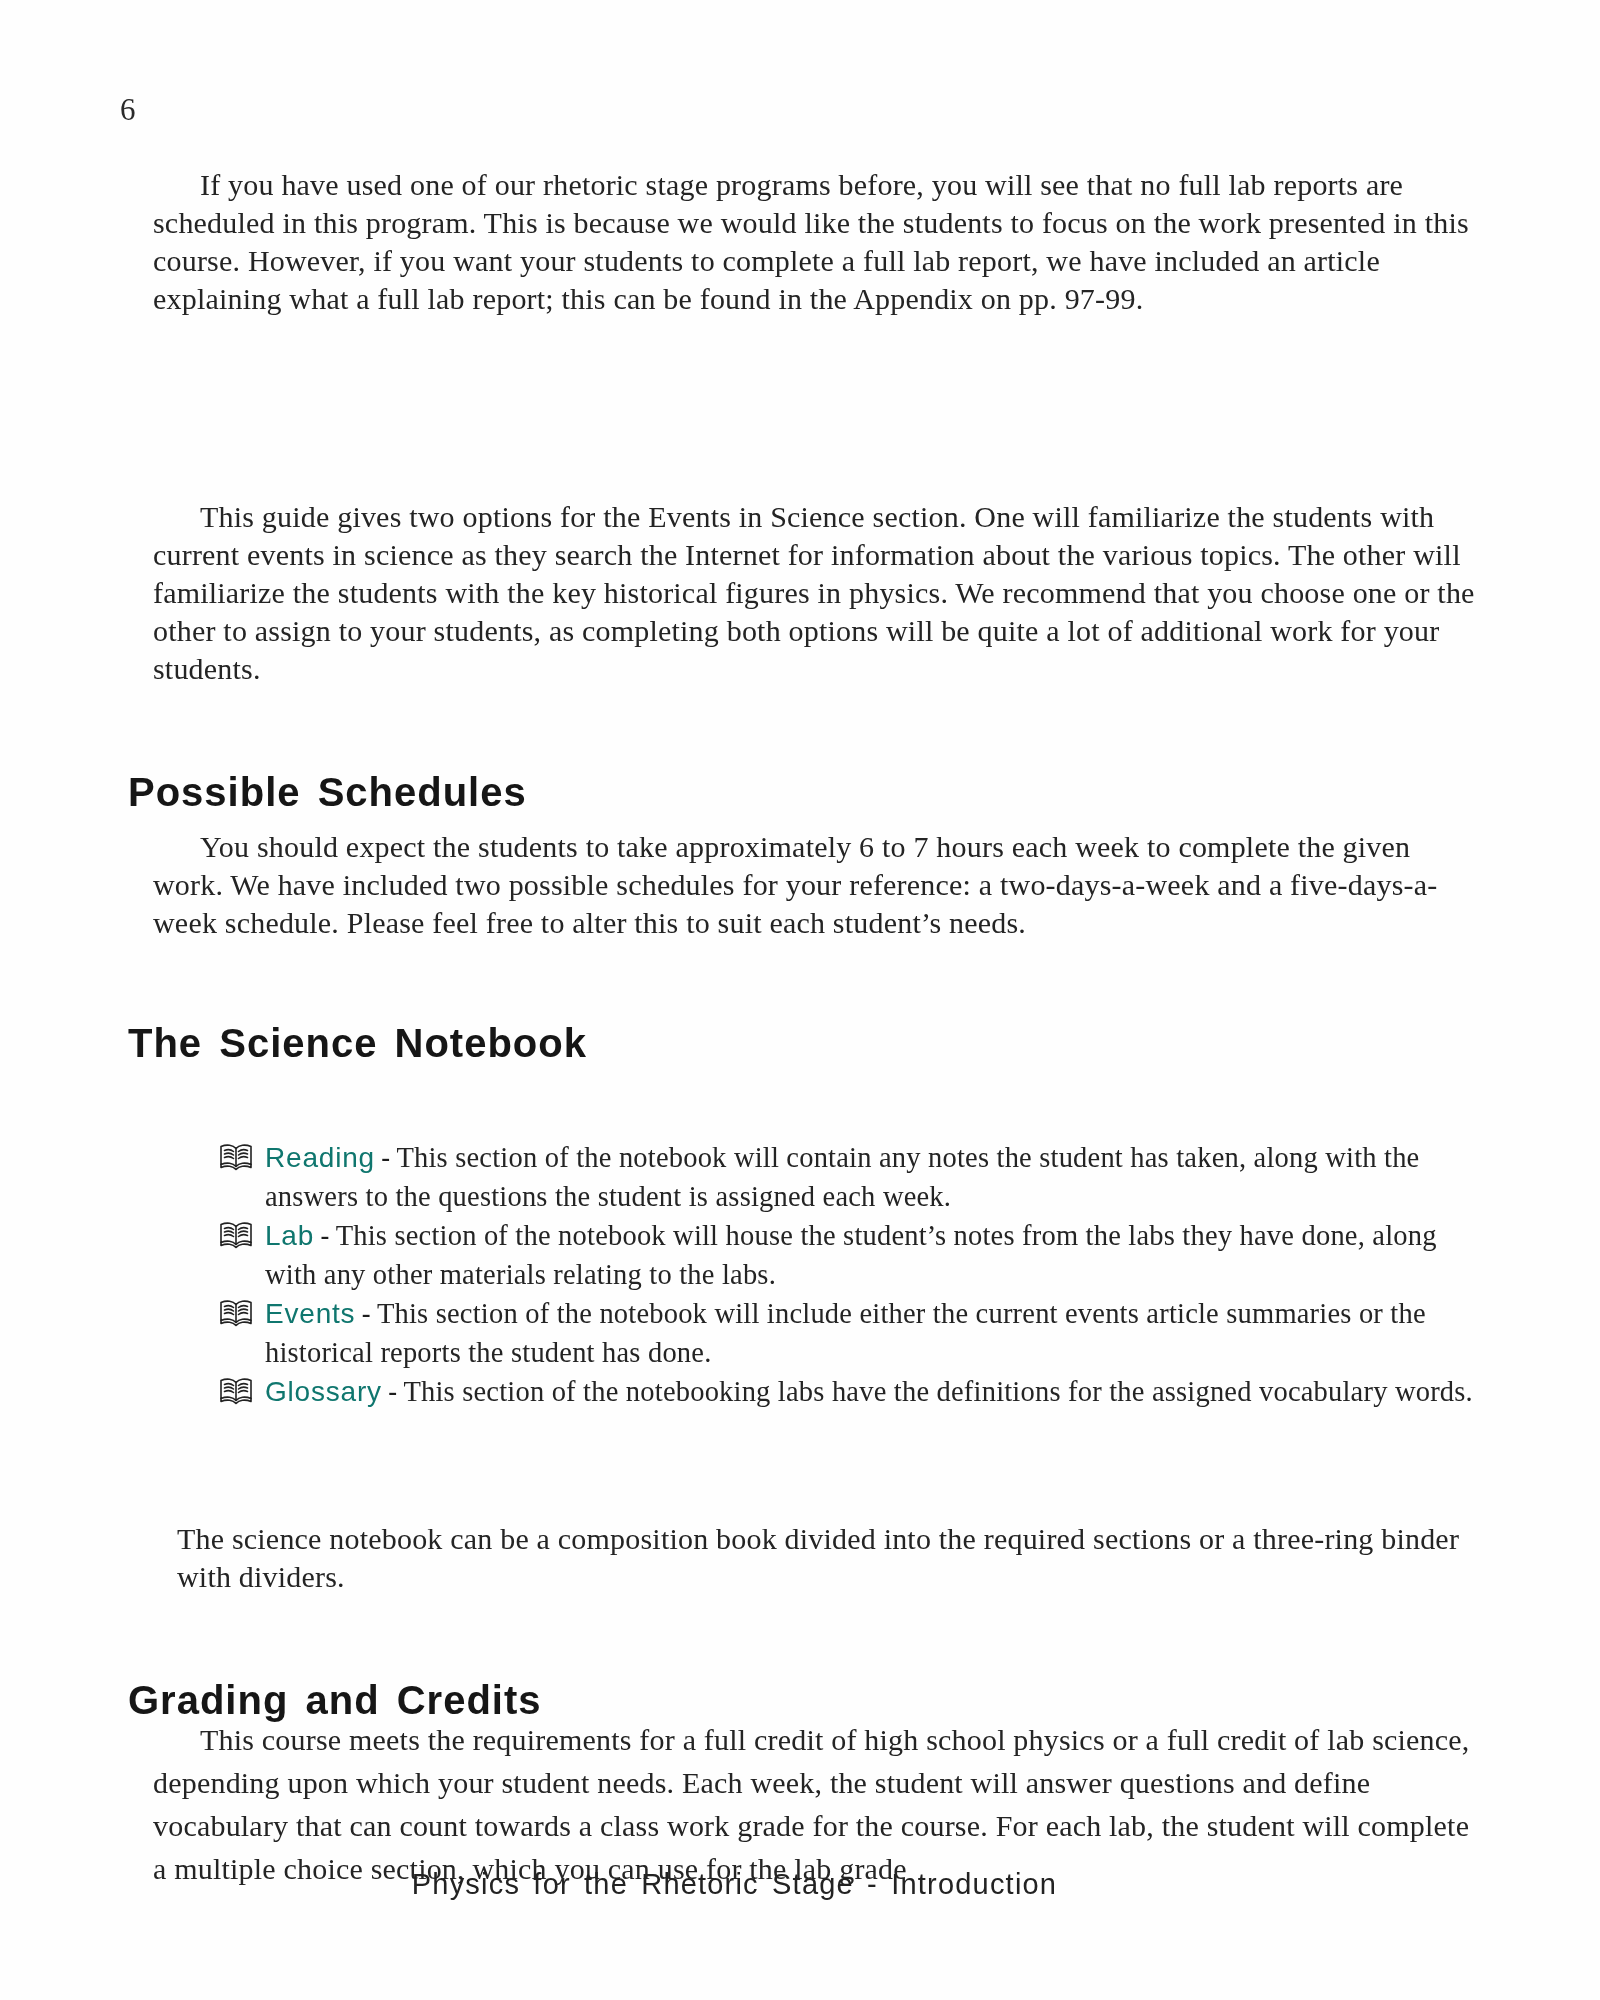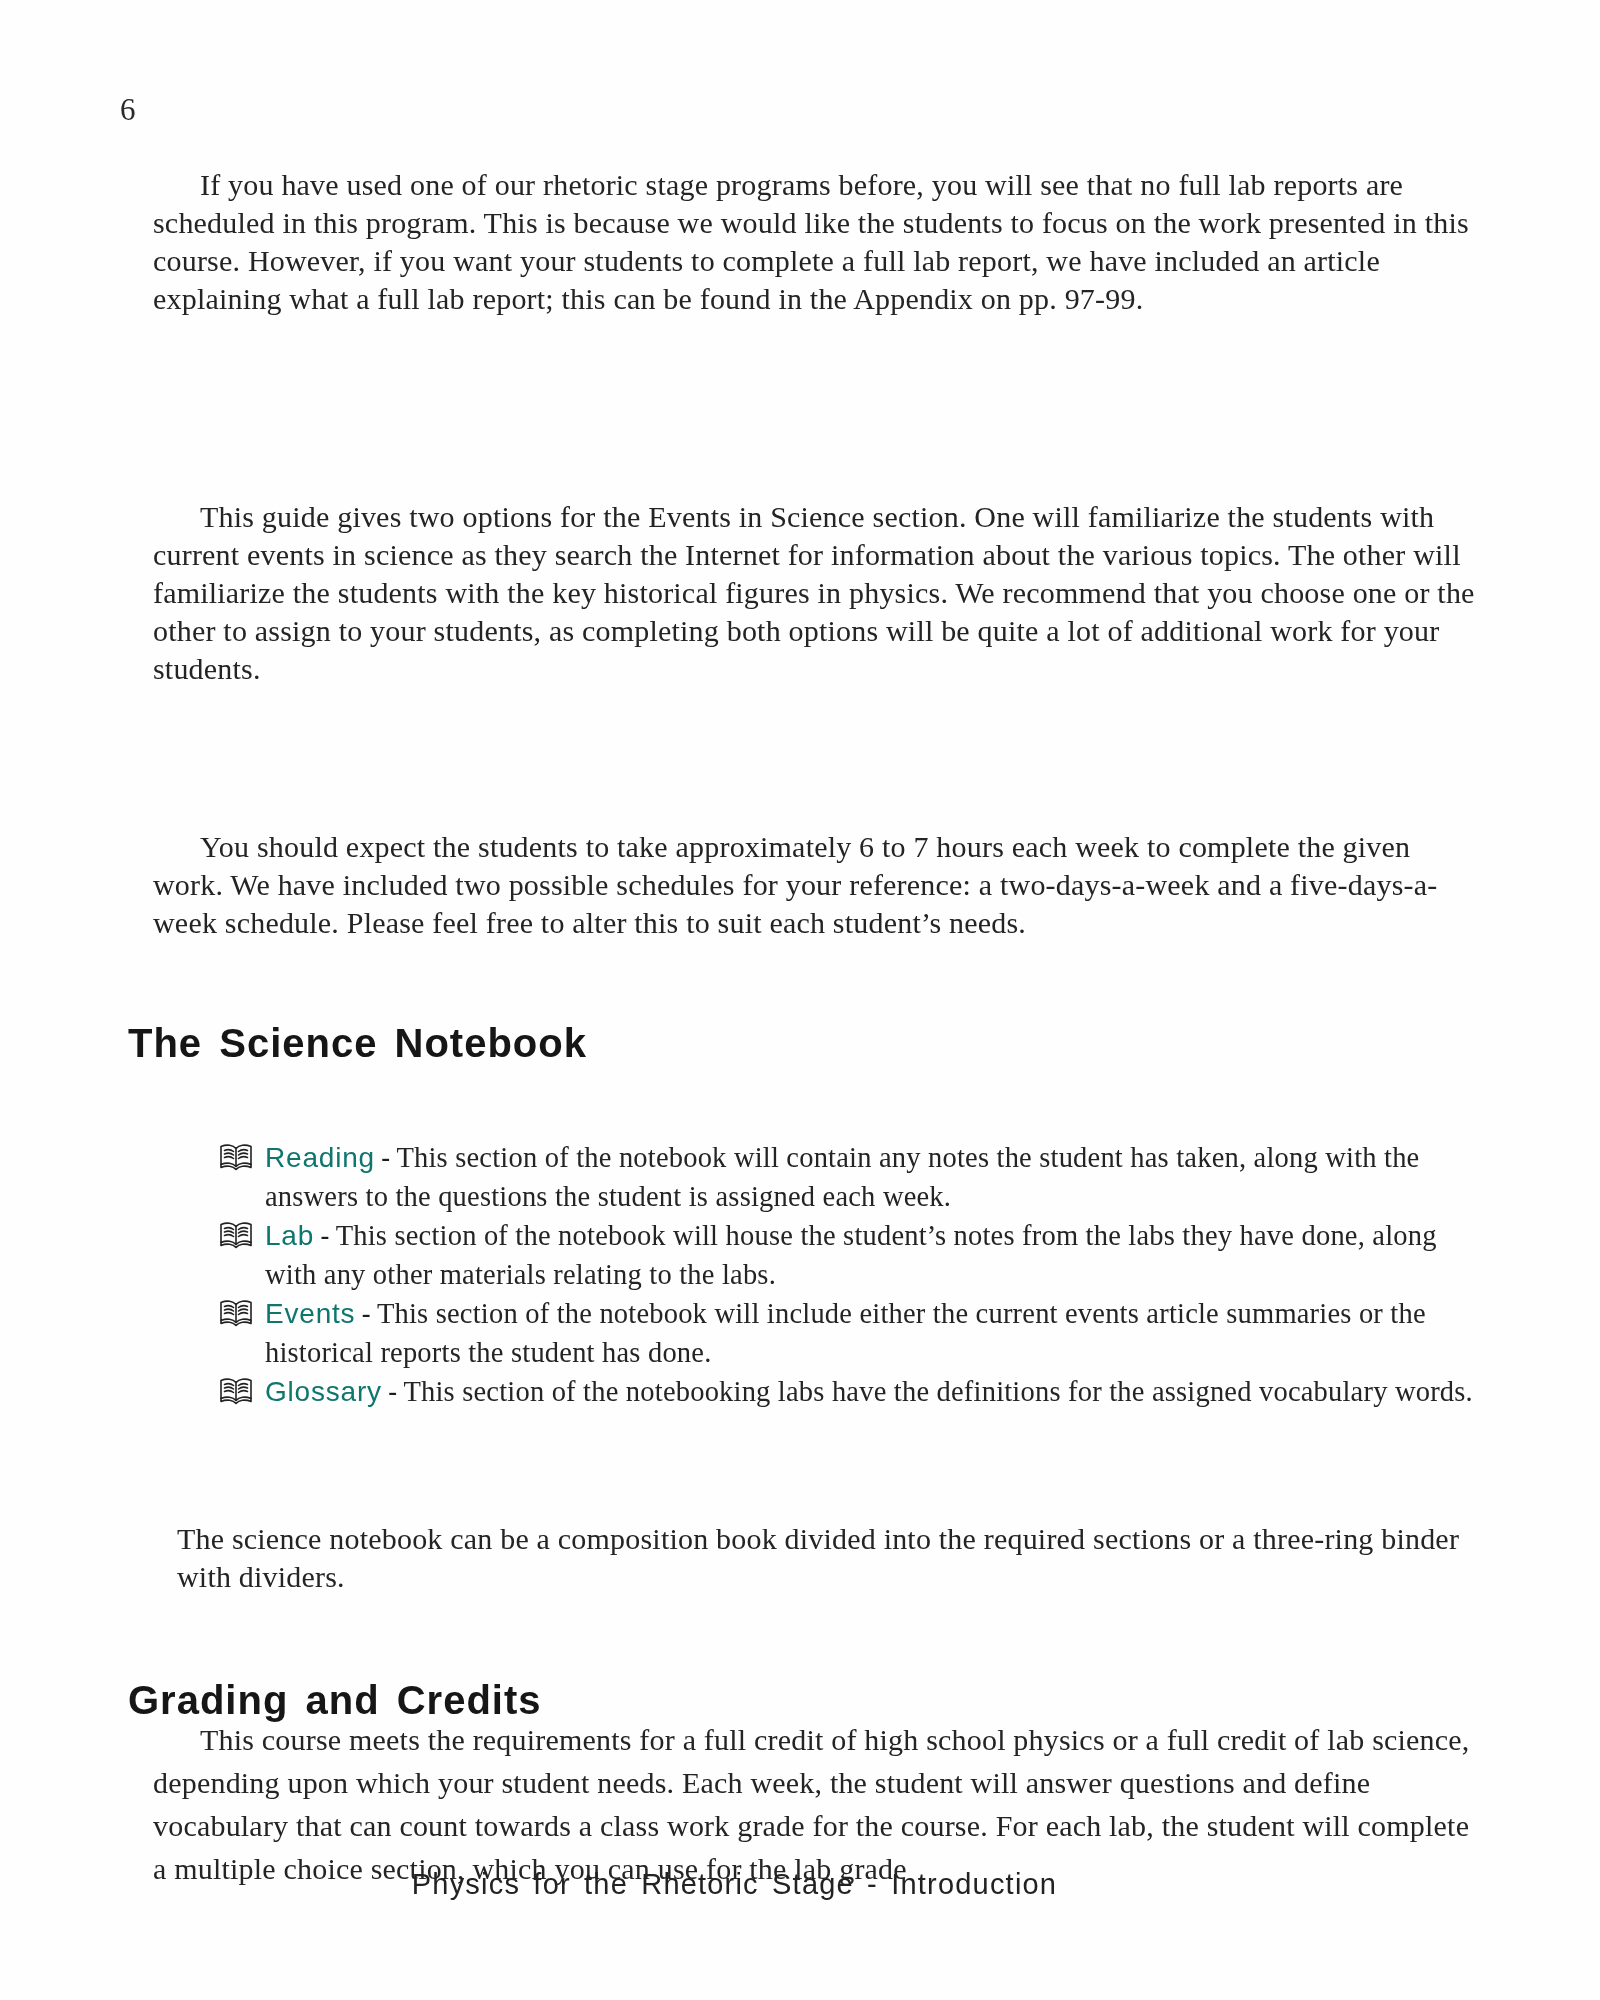--- a/index.html
+++ b/index.html
@@ -106,20 +106,21 @@
 <body>
 
 <div id="page">
 
   <div class="page-number">6</div>
 
   <p class="body-para" style="top:136px;">If you have used one of our rhetoric stage programs before, you will see that no full lab reports are scheduled in this program. This is because we would like the students to focus on the work presented in this course. However, if you want your students to complete a full lab report, we have included an article explaining what a full lab report; this can be found in the Appendix on pp. 97-99.</p>
 
   <p class="body-para" style="top:468px;">This guide gives two options for the Events in Science section. One will familiarize the students with current events in science as they search the Internet for information about the various topics. The other will familiarize the students with the key historical figures in physics. We recommend that you choose one or the other to assign to your students, as completing both options will be quite a lot of additional work for your students.</p>
 
+  <h2 class="section-heading" style="top:735px;">Possible Schedules</h2>
   <p class="body-para" style="top:798px;">You should expect the students to take approximately 6 to 7 hours each week to complete the given work. We have included two possible schedules for your reference: a two-days-a-week and a five-days-a-week schedule. Please feel free to alter this to suit each student’s needs.</p>
 
   <h2 class="section-heading" style="top:986px;">The Science Notebook</h2>
 
   <div class="notebook-list">
 
     <div class="notebook-item">
       <span class="book-icon">
         <svg class="open-book" width="36" height="31" viewBox="0 0 36 31" fill="none" stroke="#222" stroke-width="1.6" stroke-linejoin="round" stroke-linecap="round">
           <path d="M18,6.5 C15,3 9,2 3,4.5 L3,22.5 C9,20 15,21 18,24.5 C21,21 27,20 33,22.5 L33,4.5 C27,2 21,3 18,6.5 Z"></path>

